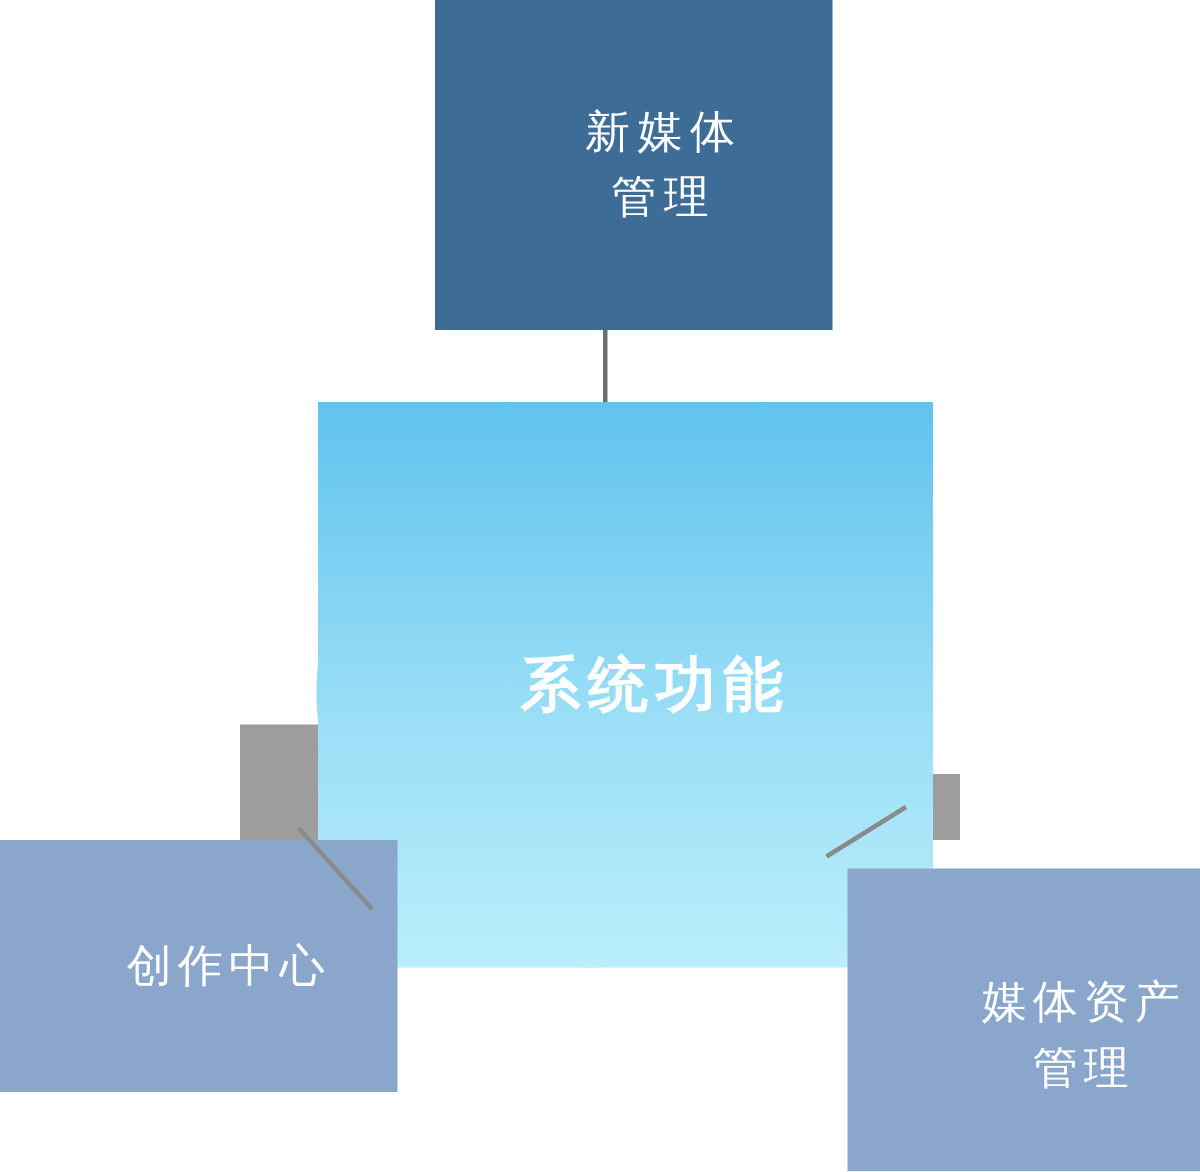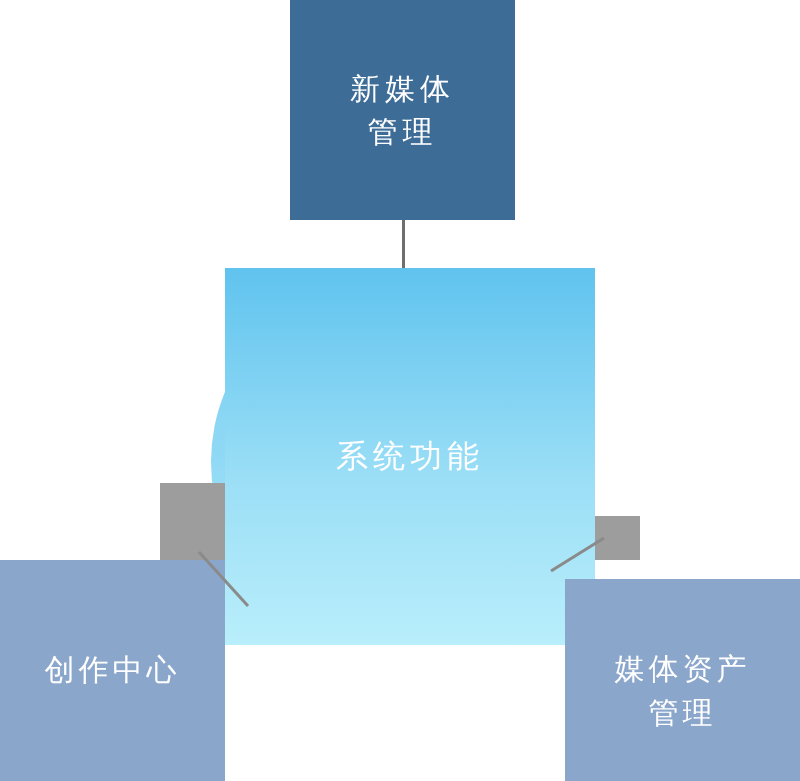--- a/index.html
+++ b/index.html
@@ -16,66 +16,67 @@
     overflow: hidden;
   }
   .node {
     position: absolute;
     display: flex;
     flex-direction: column;
     align-items: center;
     justify-content: center;
     color: #ffffff;
     text-align: center;
+    padding-left: 40px;
   }
   
   .bg-circle {
     position: absolute;
     left: 211px;
     top: 279px;
     width: 366px;
     height: 366px;
     border-radius: 50%;
     background: linear-gradient(180deg, var(--circle-top, #74cbf0) 0%, var(--circle-bottom, #aee8fa) 100%);
   }
   .gray-square {
     position: absolute;
     background: var(--gray-square, #9d9d9d);
   }
   .gray-square.left  { left: 160px; top: 483px; width: 65px; height: 78px; }
   .gray-square.right { left: 595px; top: 516px; width: 45px; height: 44px; }
 
   .center-box {
-    left: 225px;
+    left: 212px;
     top: 268px;
     width: 370px;
     height: 377px;
     background: linear-gradient(180deg,
       var(--center-top, #60c3ee) 0%,
       var(--center-mid, #9adef6) 55%,
       var(--center-bottom, #b9eefb) 100%);
-    font-size: 32px;
-    font-weight: normal;
+    font-size: 40px;
+    font-weight: bold;
     letter-spacing: 5px;
   }
   .top-box {
     left: 290px;
     top: 0px;
     width: 225px;
     height: 220px;
     background: var(--top-box, #3d6c96);
     font-size: 30px;
     letter-spacing: 5px;
     line-height: 1.45;
   }
   .left-box {
     left: 0px;
     top: 560px;
     width: 225px;
-    height: 221px;
+    height: 168px;
     background: var(--side-box, #8ba6cb);
     font-size: 30px;
     letter-spacing: 4px;
     align-items: center;
   }
   .right-box {
     left: 565px;
     top: 558px;
     width: 235px;
     height: 223px;

